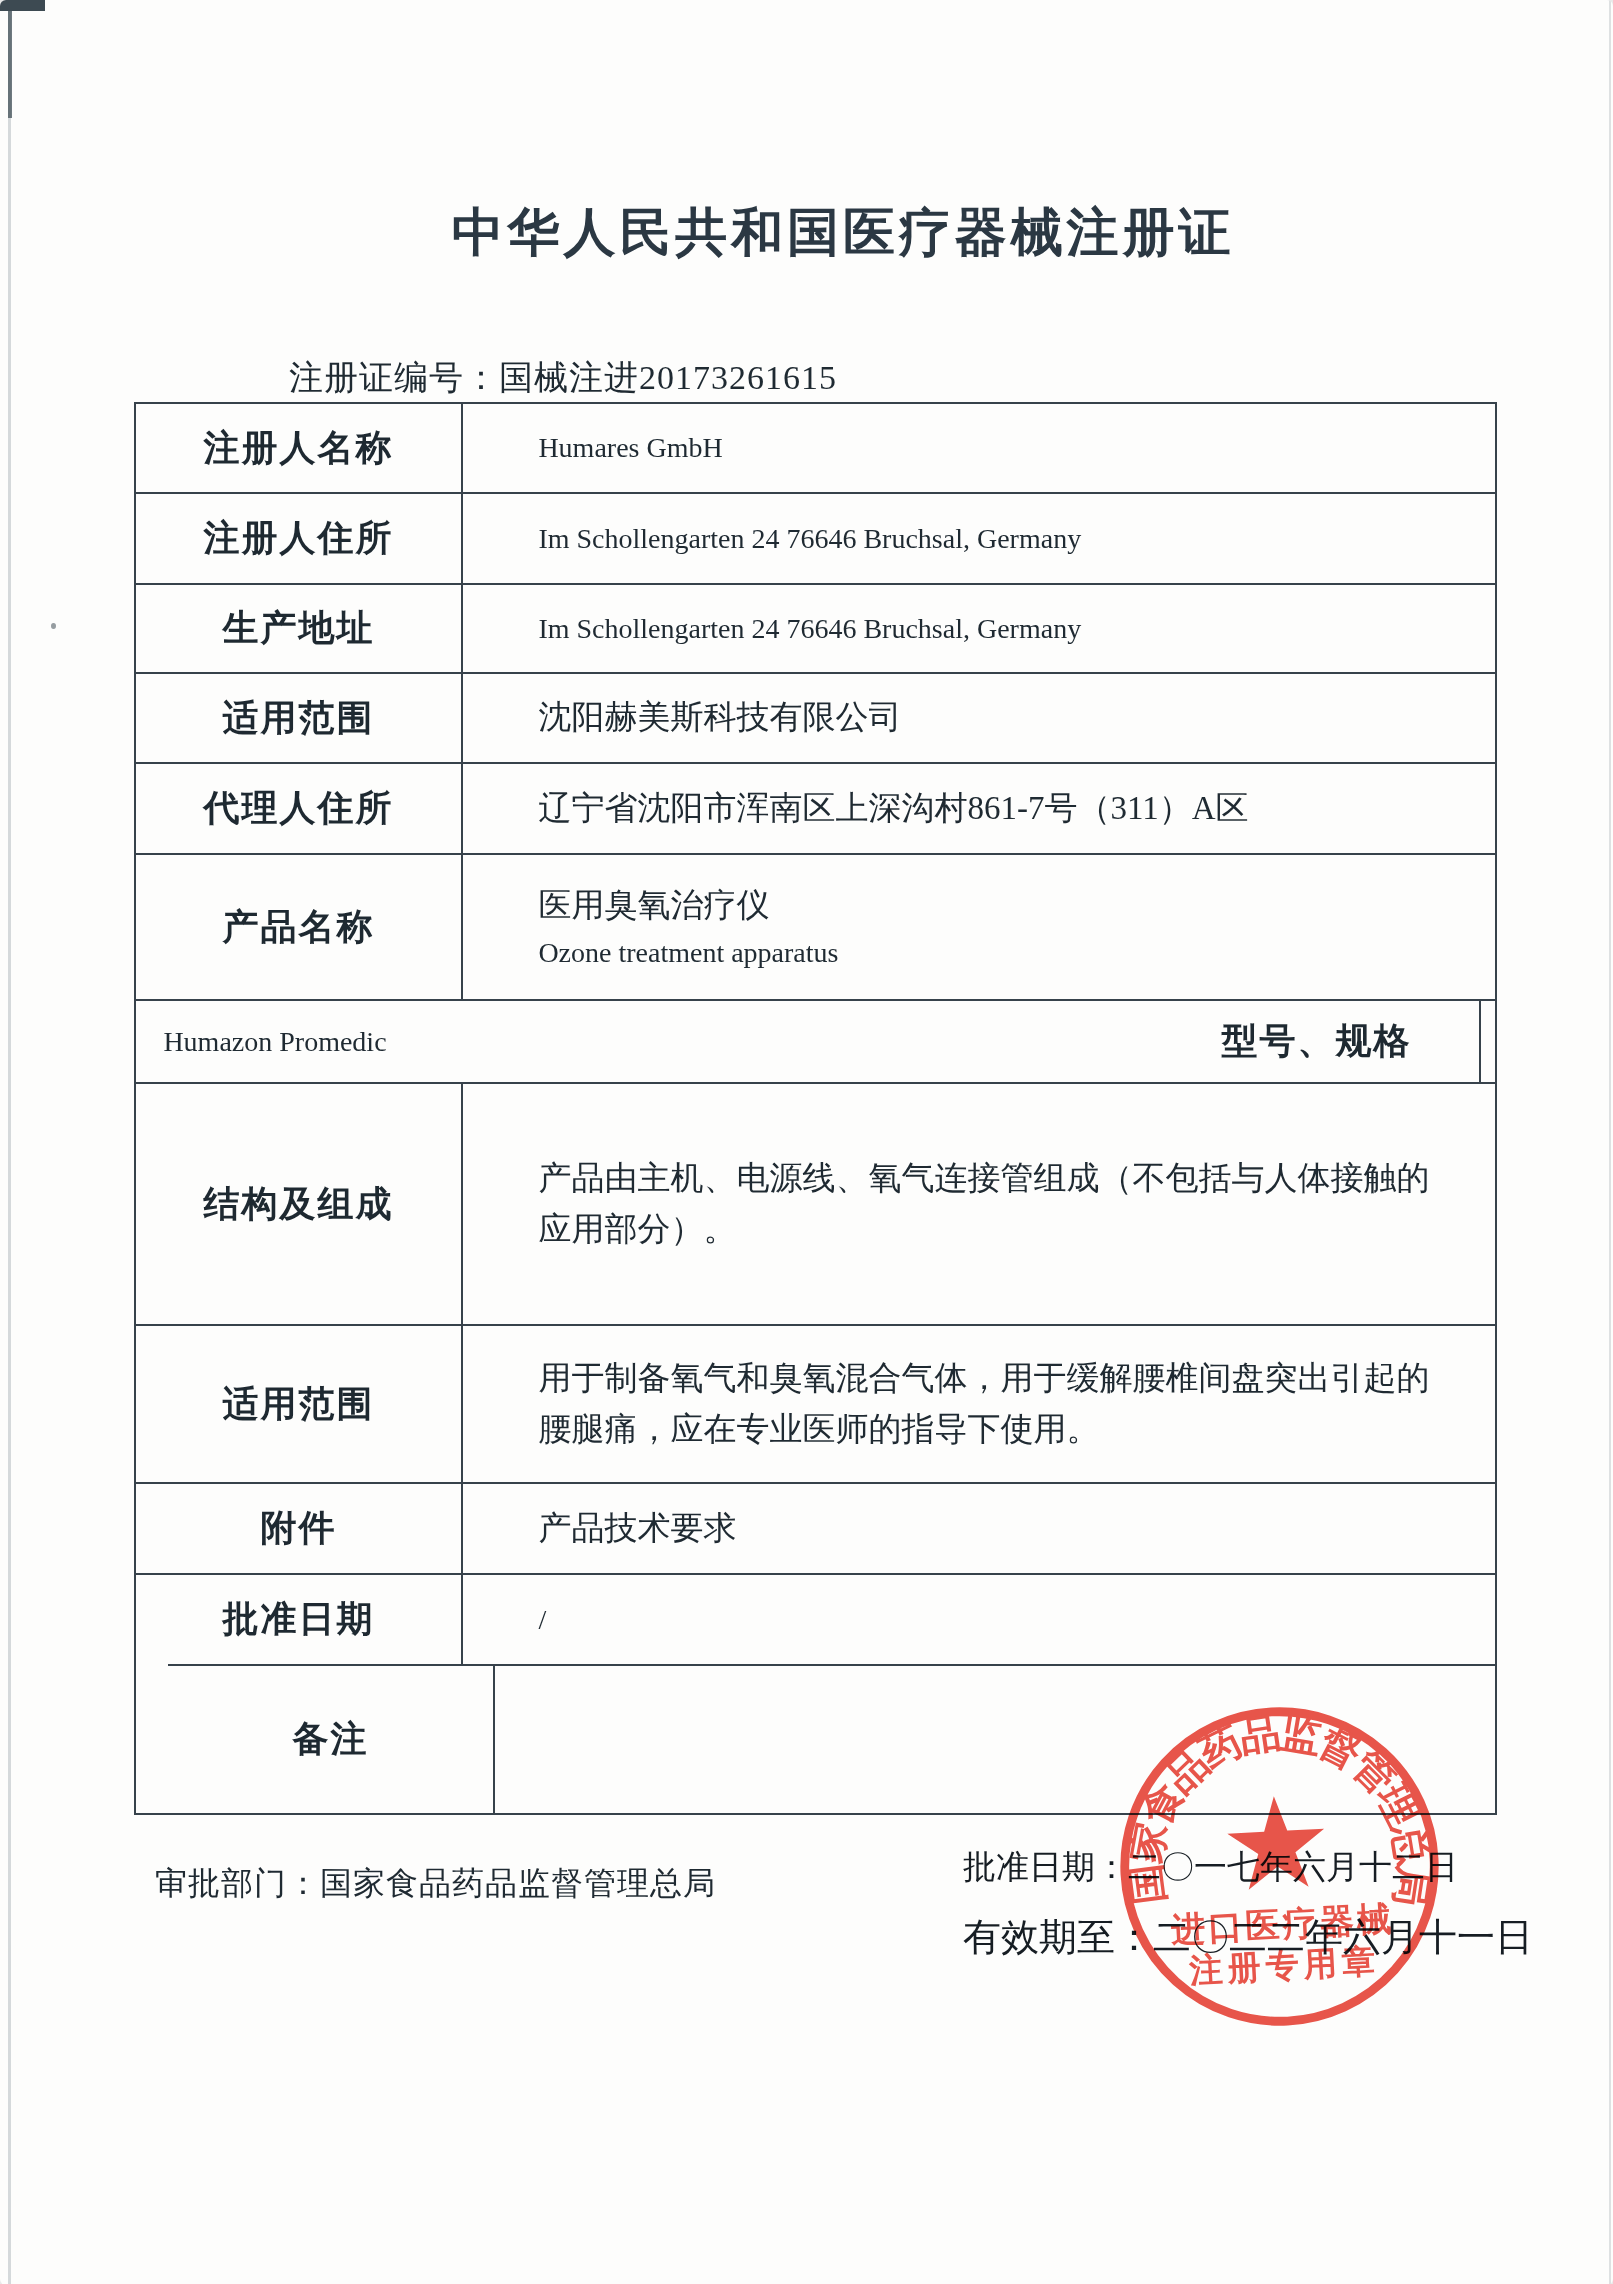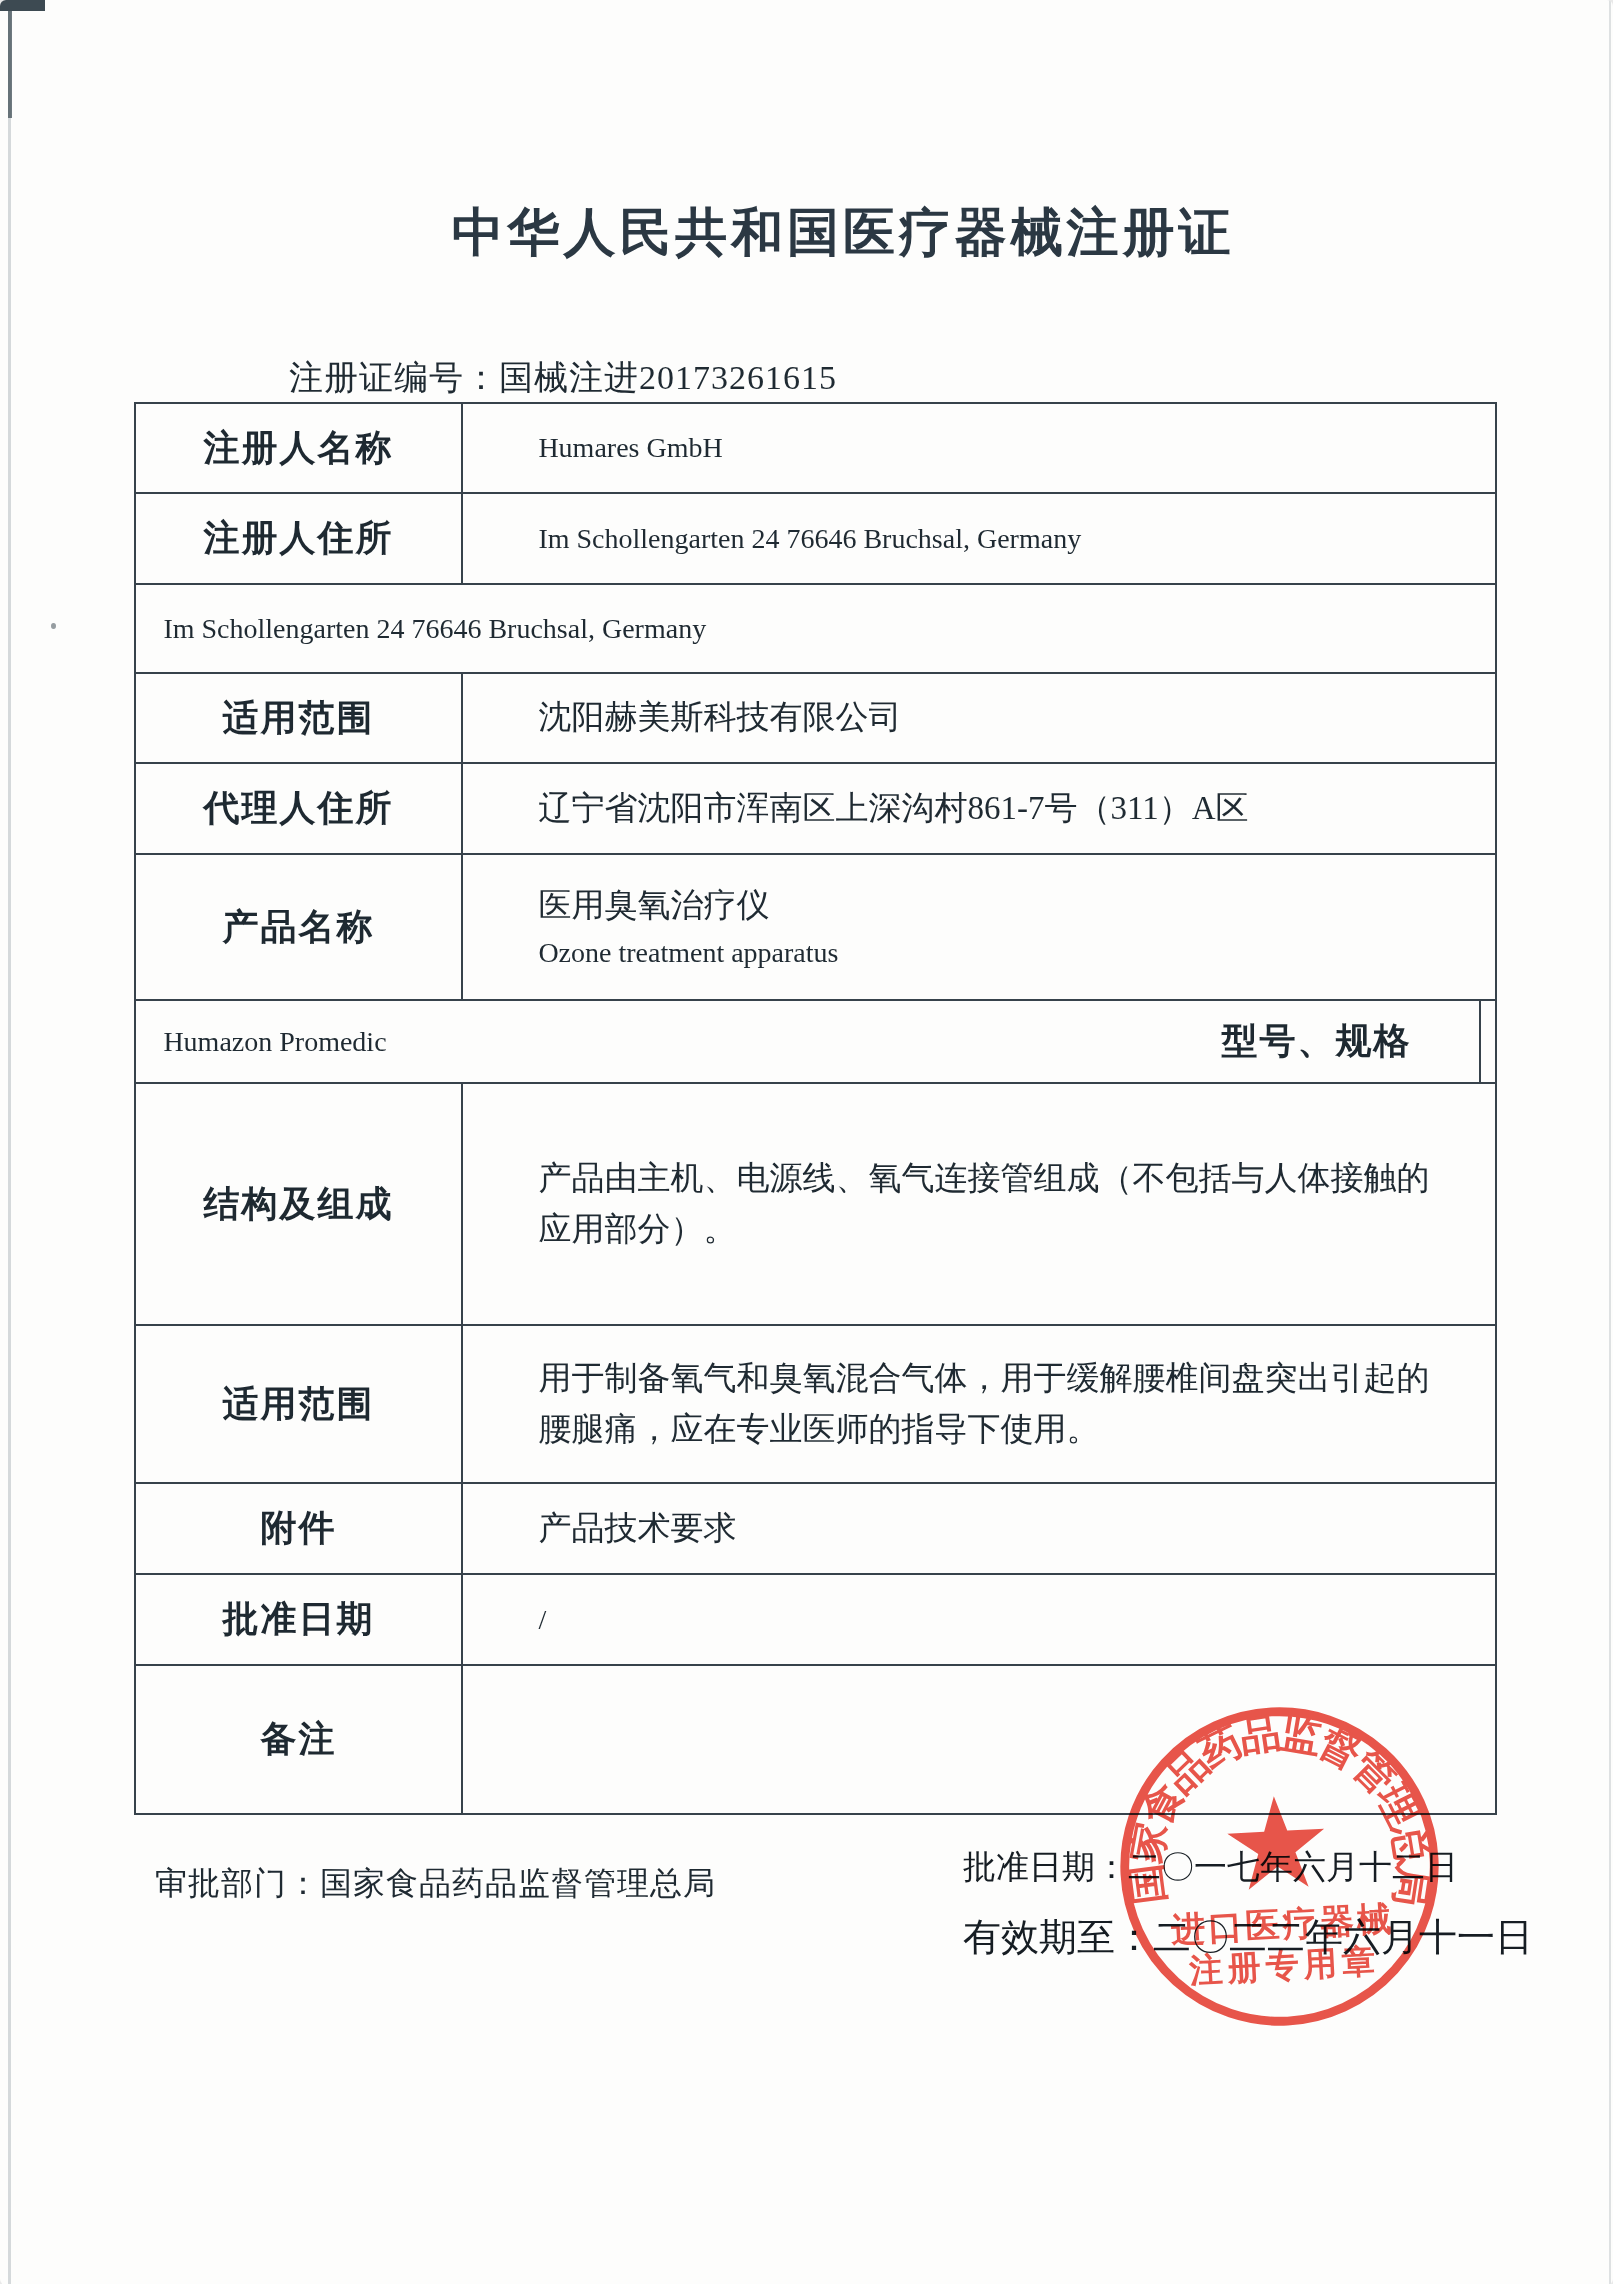--- a/index.html
+++ b/index.html
@@ -111,20 +111,21 @@
     </div>
 
     <div class="row" style="height: 89px;">
       <div class="cell label">注册人住所</div>
       <div class="cell value">
           <div class="value-line latin">Im Schollengarten 24 76646 Bruchsal, Germany</div>
         </div>
     </div>
 
     <div class="row" style="height: 87px;">
+      <div class="cell label">生产地址</div>
       <div class="cell value">
           <div class="value-line latin">Im Schollengarten 24 76646 Bruchsal, Germany</div>
         </div>
     </div>
 
     <div class="row" style="height: 88px;">
       <div class="cell label">适用范围</div>
       <div class="cell value">
           <div class="value-line">沈阳赫美斯科技有限公司</div>
         </div>
@@ -173,21 +174,21 @@
         </div>
     </div>
 
     <div class="row" style="height: 89px;">
       <div class="cell label">批准日期</div>
       <div class="cell value">
           <div class="value-line latin">/</div>
         </div>
     </div>
 
-    <div class="row" style="height: 147px;">
+    <div class="row" style="height: 147px; margin-left: 32px;">
       <div class="cell label">备注</div>
       <div class="cell value"></div>
     </div>
   </div>
 
   <div class="footer-dept"><span>审批部门：</span><span>国家食品药品监督管理总局</span></div>
 
   <div class="footer-date-1"><span>批准日期：</span><span>二〇一七年六月十二日</span></div>
 
   <div class="footer-date-2"><span>有效期至：</span><span>二〇二二年六月十一日</span></div>

